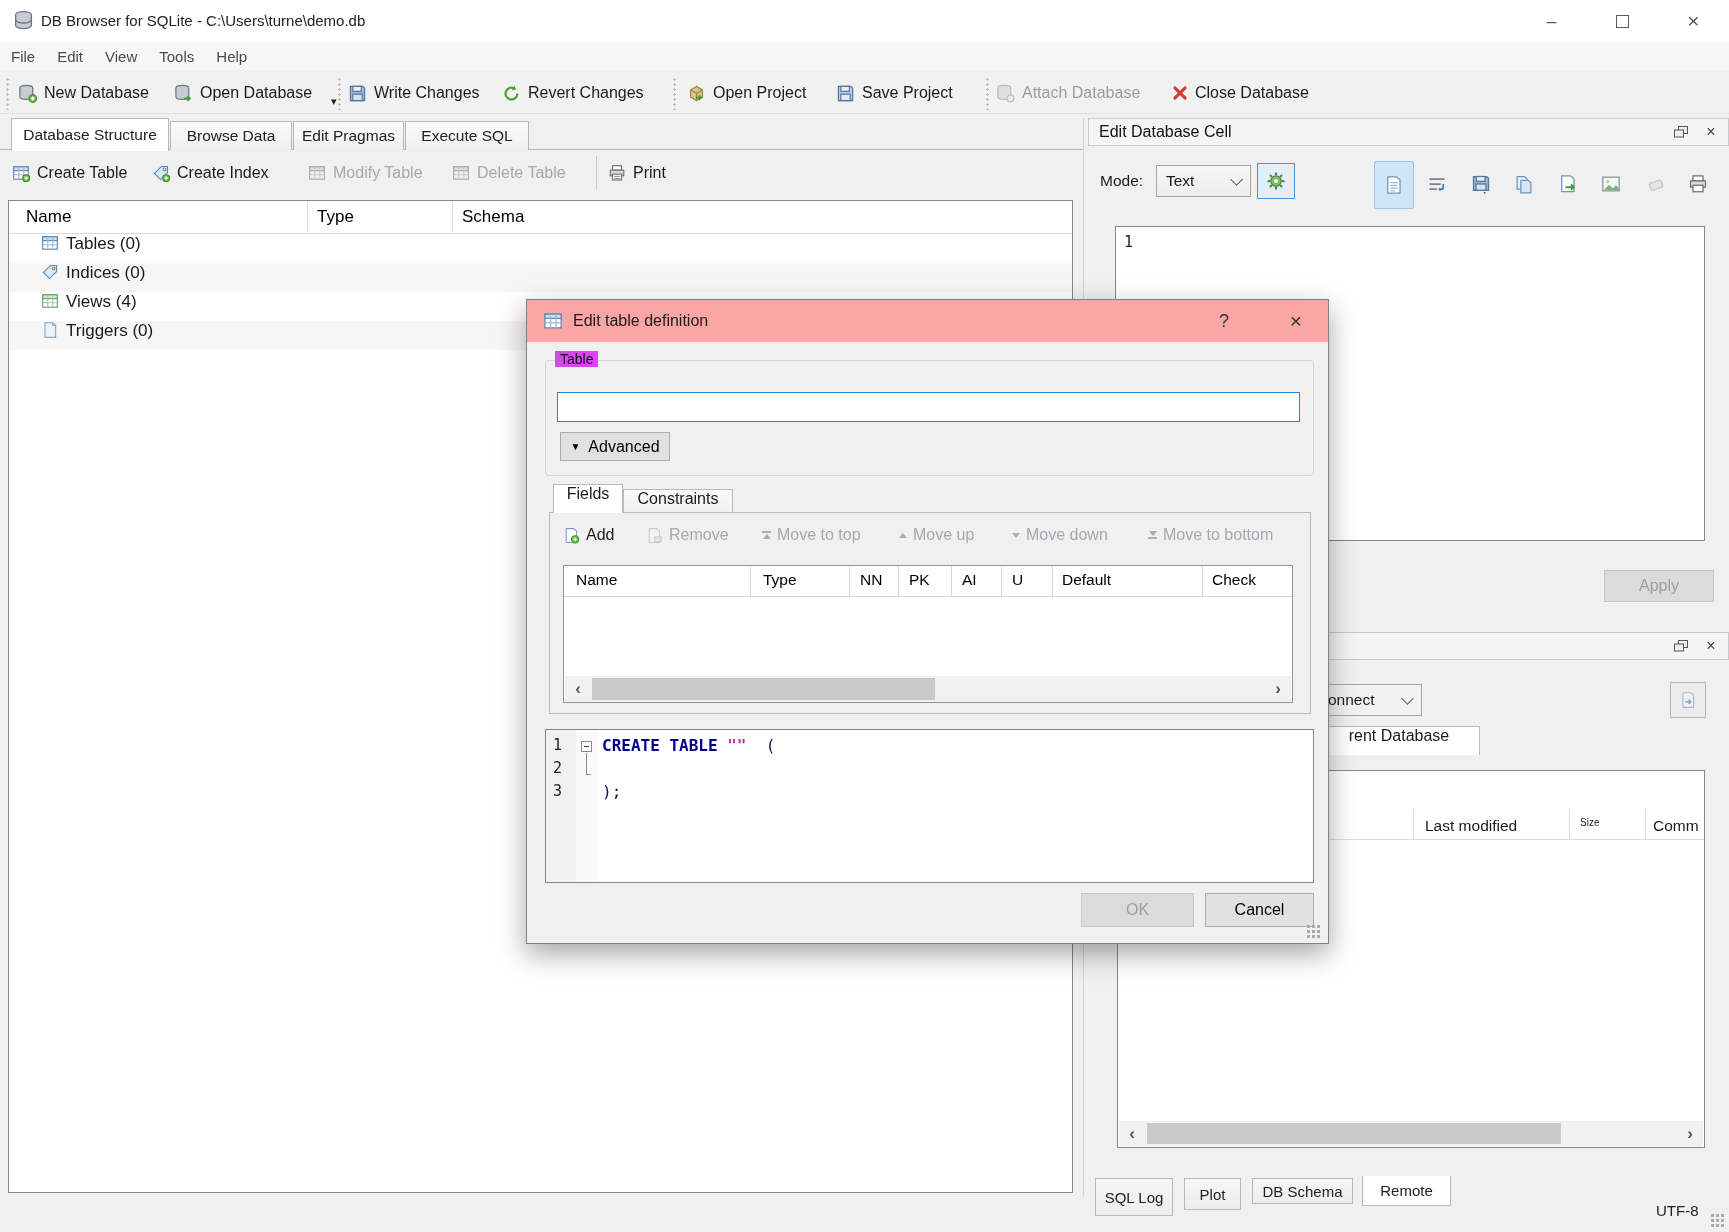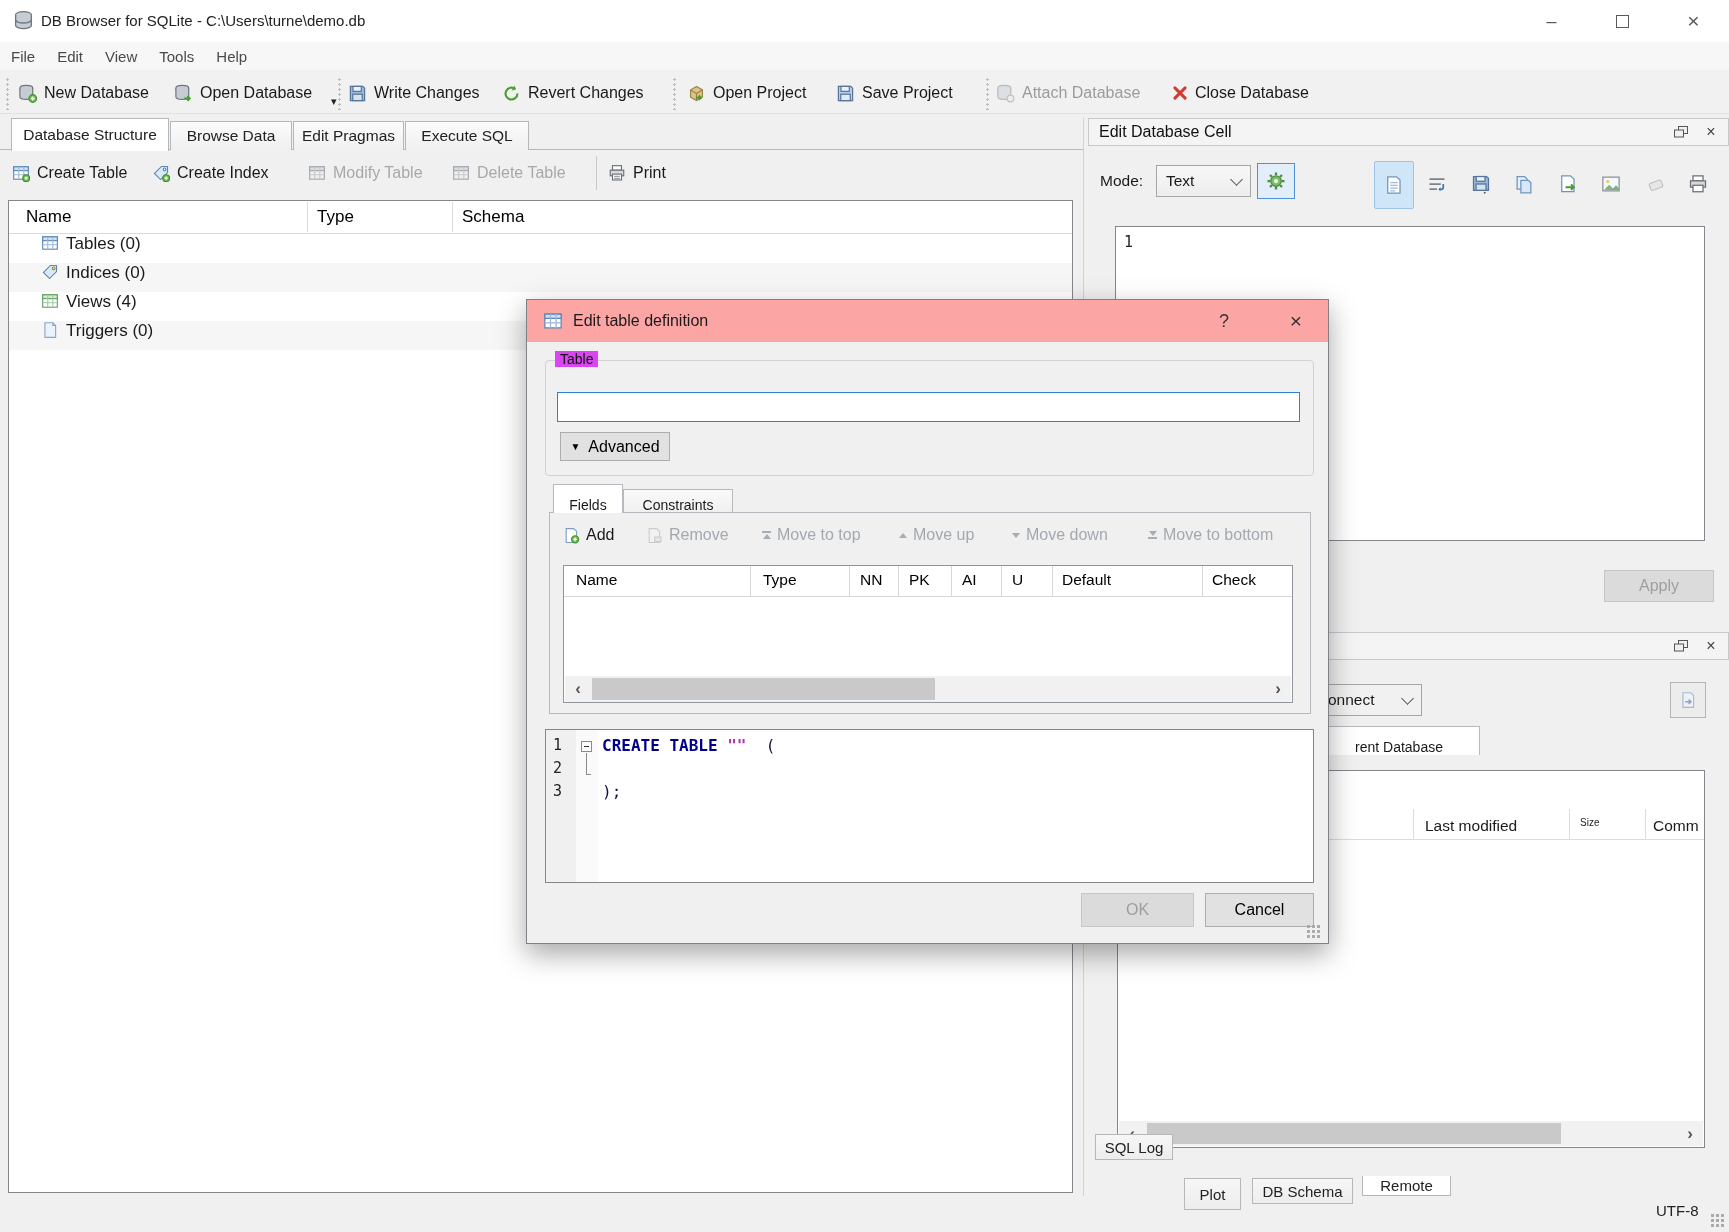--- a/index.html
+++ b/index.html
@@ -58,21 +58,21 @@
   
   .dialog{left:526px;top:299px;width:803px;height:645px;background:#f0f0f0;border:1px solid #7e8287;
           box-shadow:0 10px 26px rgba(0,0,0,.35);z-index:10}
   .dlg-title{position:absolute;left:0;top:0;width:100%;height:42px;background:#fca5a5;display:flex;align-items:center}
   .dlg-title .txt{font-size:16px;margin-left:10px}
   .dlg-ctrl{position:absolute;top:0;width:34px;height:42px;display:flex;align-items:center;justify-content:center;color:#333;font-size:18px}
   .groupbox{border:1px solid #d2d2d2;border-radius:4px}
   .gb-label{position:absolute;background:#d946ef;padding:0 5px;font-size:14px;color:#111}
   .txtinput{background:#fff;border:1px solid #2f80d0;font-size:16px;font-family:"Liberation Sans",sans-serif;padding:0 6px;outline:none;box-sizing:border-box}
   .dtab{position:absolute;background:linear-gradient(#fafafa,#efefef);border:1px solid #b6babe;border-bottom:none;
-        display:flex;align-items:flex-end;justify-content:center;font-size:14px;box-sizing:border-box}
+        display:flex;align-items:flex-start;justify-content:center;font-size:16px;box-sizing:border-box}
   .dtab.active{background:#fff;z-index:2}
   .dpane{position:absolute;border:1px solid #b6babe;background:#f0f0f0}
   .ftbtn{position:absolute;display:flex;align-items:center;gap:6px;font-size:16px;color:#1a1a1a}
   .ftbtn.dis{color:#a3a9ae}
   .mv{display:inline-flex;flex-direction:column;align-items:center;gap:1px}
   .mv .bar{width:9px;height:2px;background:#a6adb3}
   .tri-up{width:0;height:0;border-left:4px solid transparent;border-right:4px solid transparent;border-bottom:5px solid #a6adb3}
   .tri-dn{width:0;height:0;border-left:4px solid transparent;border-right:4px solid transparent;border-top:5px solid #a6adb3}
   .fcol{position:absolute;font-size:15.5px;color:#000;top:5px}
   .fsep{position:absolute;top:0;width:1px;height:30px;background:#d8d8d8}
@@ -432,30 +432,30 @@
       <div class="sb-btn i" style="left:0;top:0;width:26px;height:25px">
           <span>‹</span>
         </div>
       <div class="sb-thumb i" style="left:28px;top:2px;width:414px;height:21px"></div>
       <div class="sb-btn i" style="left:558px;top:0;width:26px;height:25px">
           <span>›</span>
         </div>
     </div>
   </div>
 
-  <div class="btab" style="left:1095px;top:1134px;width:78px;height:26px">
+  <div class="btab" style="left:1095px;top:1178px;width:78px;height:38px">
     <span>SQL Log</span>
   </div>
   <div class="btab" style="left:1184px;top:1178px;width:57px;height:32px">
     <span>Plot</span>
   </div>
   <div class="btab" style="left:1252px;top:1178px;width:101px;height:26px">
     <span>DB Schema</span>
   </div>
-  <div class="btab active" style="left:1362px;top:1176px;width:89px;height:20px">
+  <div class="btab active" style="left:1362px;top:1176px;width:89px;height:30px">
     <span>Remote</span>
   </div>
 
   <span class="i" style="left:1656px;top:1202px;font-size:15px;color:#222">UTF-8</span>
   <div class="i grip" style="left:1710px;top:1213px;width:15px;height:15px"></div>
 
   <div class="i dialog">
     <div class="dlg-title">
       <svg style="margin-left:16px" width="20" height="20" viewBox="0 0 16 16">
         <rect x="1.5" y="2.5" width="13" height="11" fill="#fff" stroke="#5b87b5"></rect>

